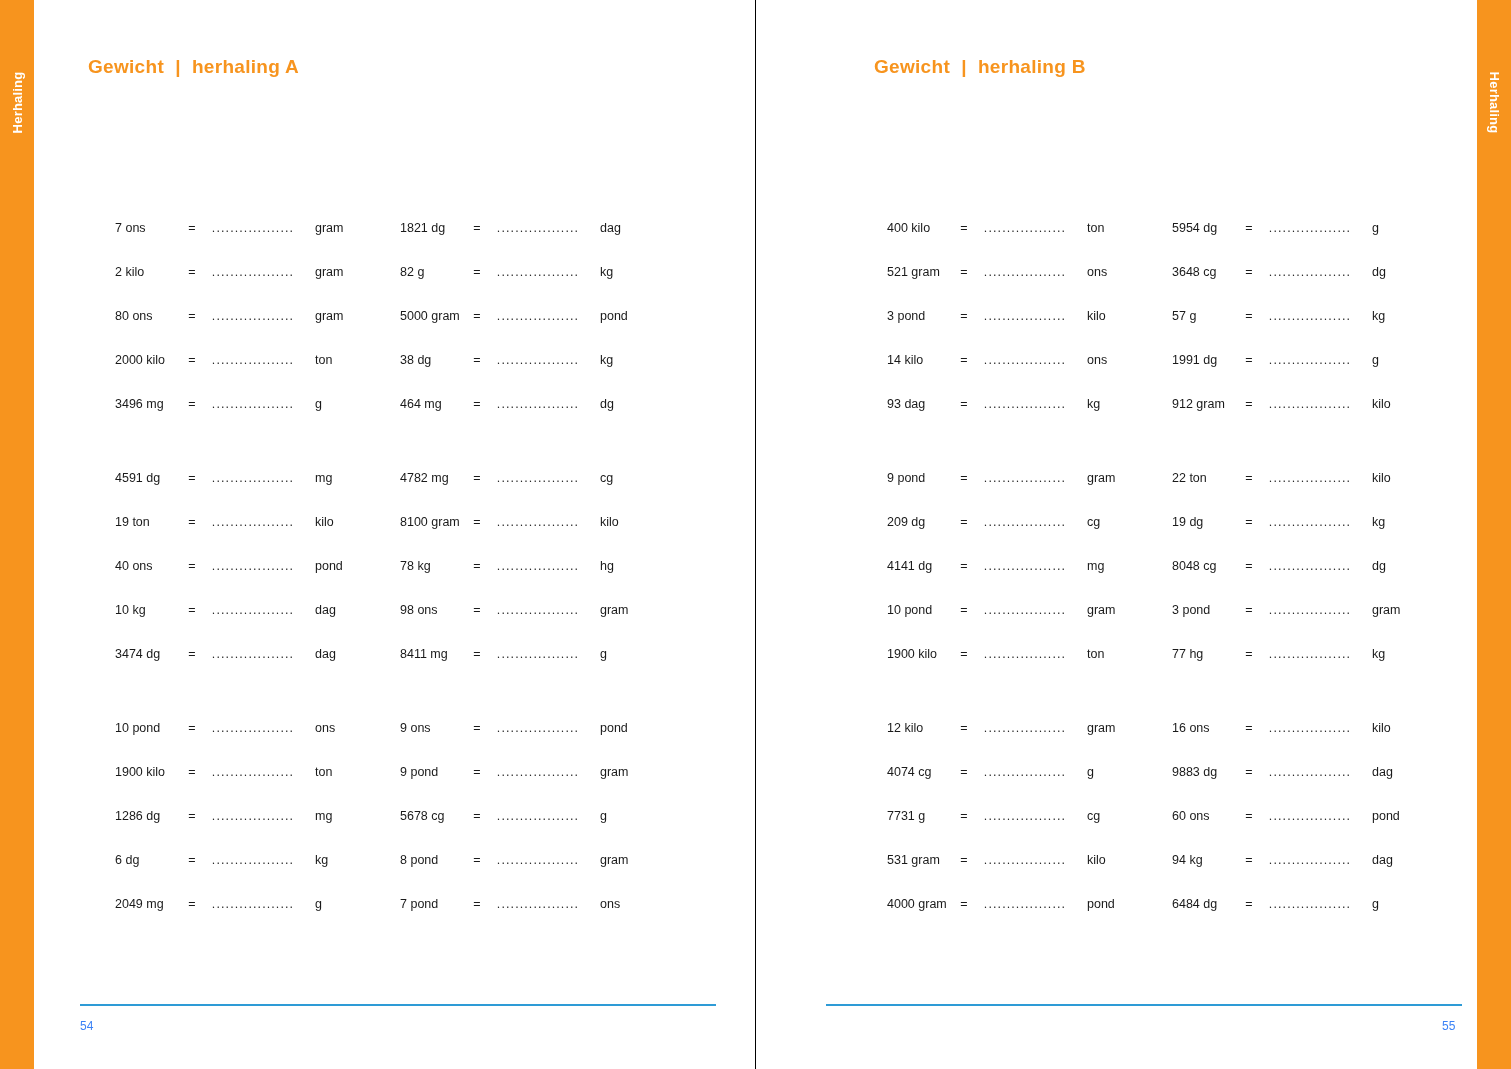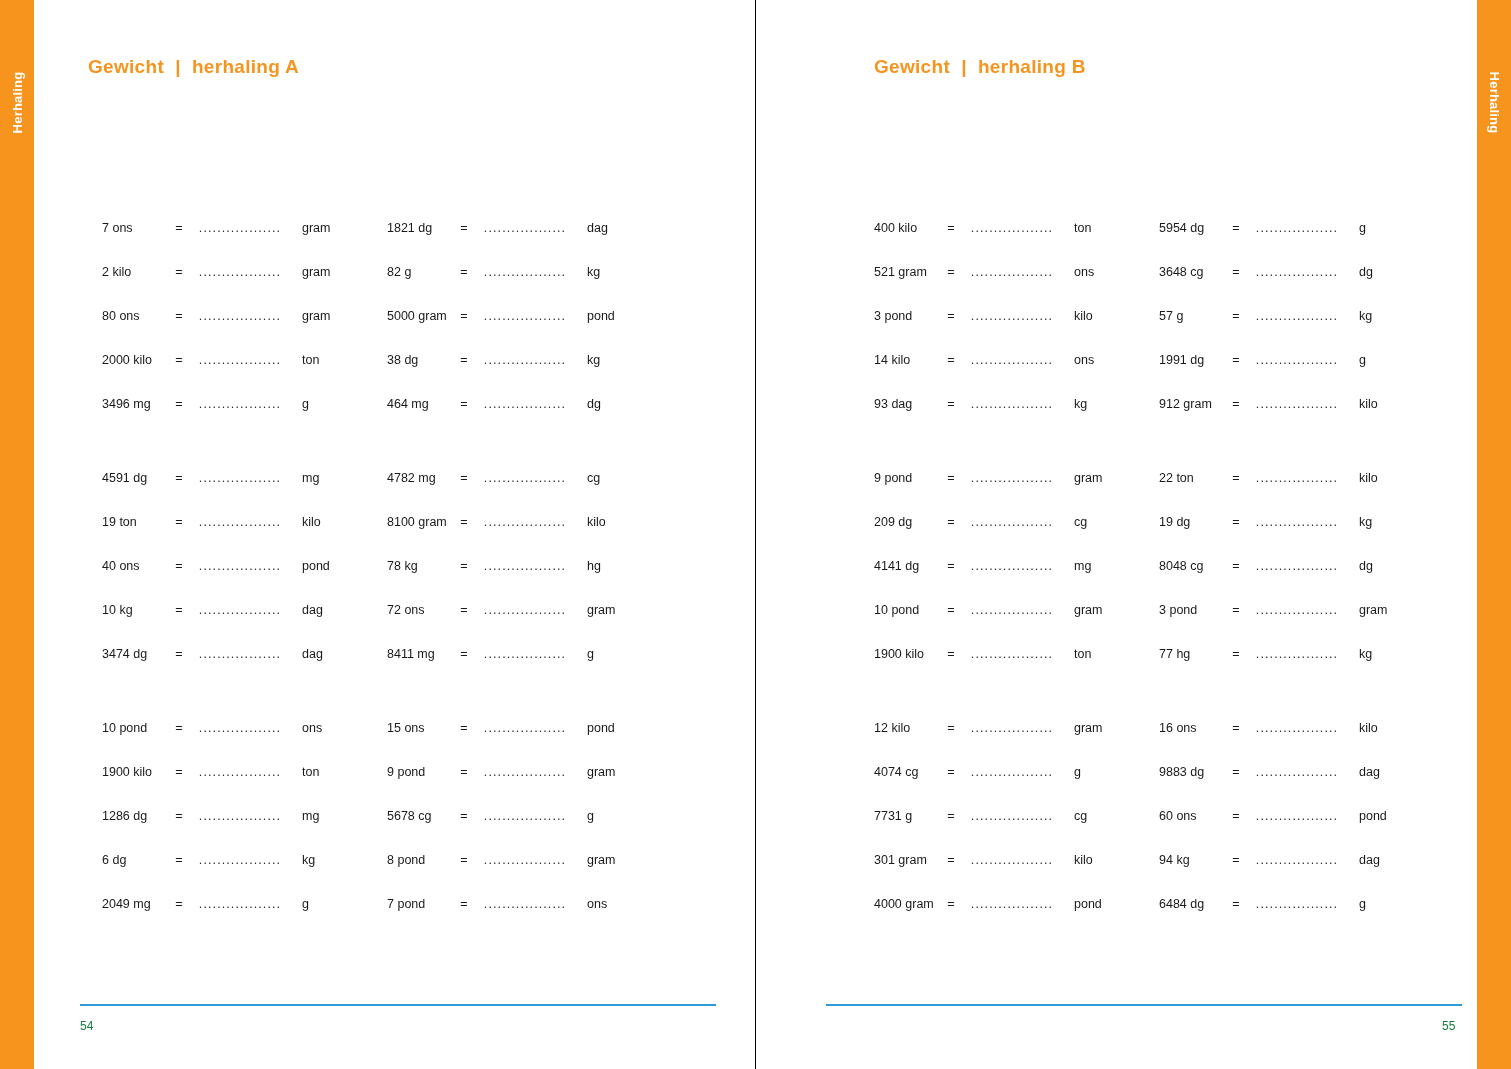--- a/index.html
+++ b/index.html
@@ -92,20 +92,21 @@
     letter-spacing: 0.3px;
   }
   .sheet.a .page-title { left: 54px; }
   .sheet.b .page-title { left: 118px; text-align: center; }
 
   
   .columns {
     position: absolute;
     top: 206px;
     display: flex;
+    margin-left: 13px;
   }
   .sheet.a .columns { left: 68px;  }
   .sheet.b .columns { left: 118px; }
 
   .col { width: 285px; }
 
   .group { margin-bottom: 30px; }
   .group:last-child { margin-bottom: 0; }
 
   .row {
@@ -148,21 +149,21 @@
     height: 1.6px;
     background: #2E9BD6;
   }
   .sheet.a .foot-rule { left: 46px;  width: 636px; }
   .sheet.b .foot-rule { left: 70px;  width: 636px; }
 
   .page-num {
     position: absolute;
     top: 1019px;
     font-size: 12px;
-    color: #15803d;
+    color: #3b82f6;
   }
   .sheet.a .page-num { left: 46px; }
   .sheet.b .page-num { left: 686px; }
 </style>
 </head>
 <body>
 
 <div id="page">
 
   <div class="side-tab left">
@@ -323,35 +324,35 @@
               <span class="q-blank">..................</span>
               <span class="q-to">kilo</span>
             </div>
             <div class="row">
               <span class="q-from">78 kg</span>
               <span class="q-eq">=</span>
               <span class="q-blank">..................</span>
               <span class="q-to">hg</span>
             </div>
             <div class="row">
-              <span class="q-from">72 ons</span>
+              <span class="q-from">98 ons</span>
               <span class="q-eq">=</span>
               <span class="q-blank">..................</span>
               <span class="q-to">gram</span>
             </div>
             <div class="row">
               <span class="q-from">8411 mg</span>
               <span class="q-eq">=</span>
               <span class="q-blank">..................</span>
               <span class="q-to">g</span>
             </div>
           </div>
           <div class="group">
             <div class="row">
-              <span class="q-from">15 ons</span>
+              <span class="q-from">9 ons</span>
               <span class="q-eq">=</span>
               <span class="q-blank">..................</span>
               <span class="q-to">pond</span>
             </div>
             <div class="row">
               <span class="q-from">9 pond</span>
               <span class="q-eq">=</span>
               <span class="q-blank">..................</span>
               <span class="q-to">gram</span>
             </div>
@@ -461,21 +462,21 @@
               <span class="q-blank">..................</span>
               <span class="q-to">g</span>
             </div>
             <div class="row">
               <span class="q-from">7731 g</span>
               <span class="q-eq">=</span>
               <span class="q-blank">..................</span>
               <span class="q-to">cg</span>
             </div>
             <div class="row">
-              <span class="q-from">301 gram</span>
+              <span class="q-from">531 gram</span>
               <span class="q-eq">=</span>
               <span class="q-blank">..................</span>
               <span class="q-to">kilo</span>
             </div>
             <div class="row">
               <span class="q-from">4000 gram</span>
               <span class="q-eq">=</span>
               <span class="q-blank">..................</span>
               <span class="q-to">pond</span>
             </div>

